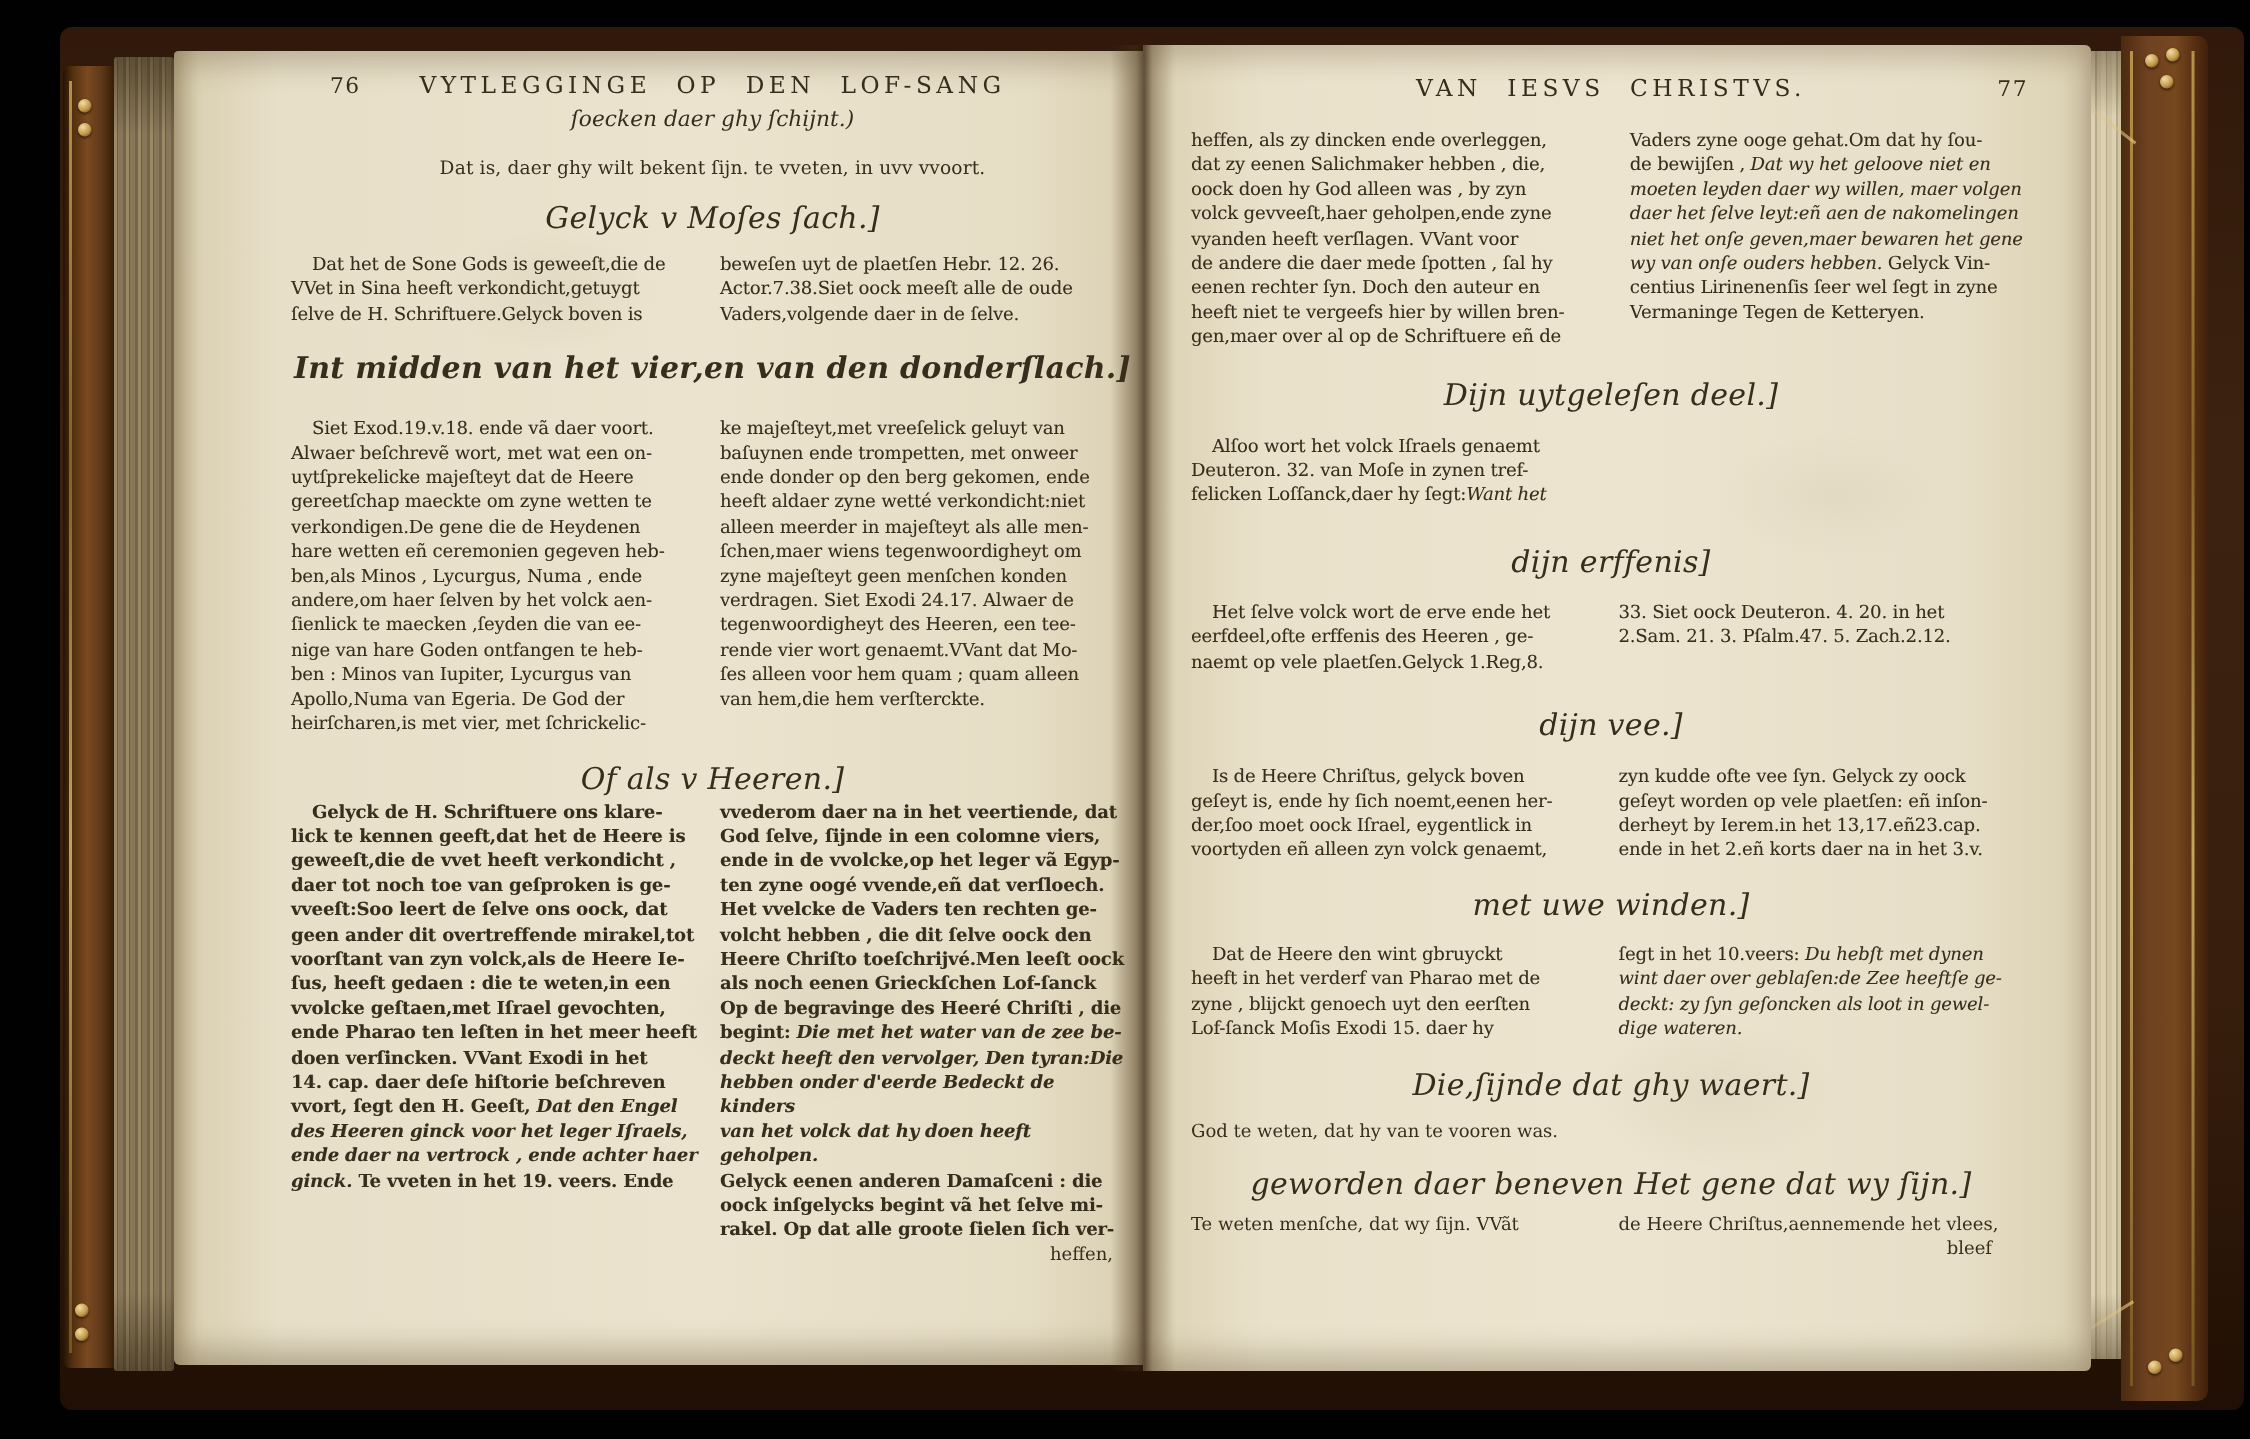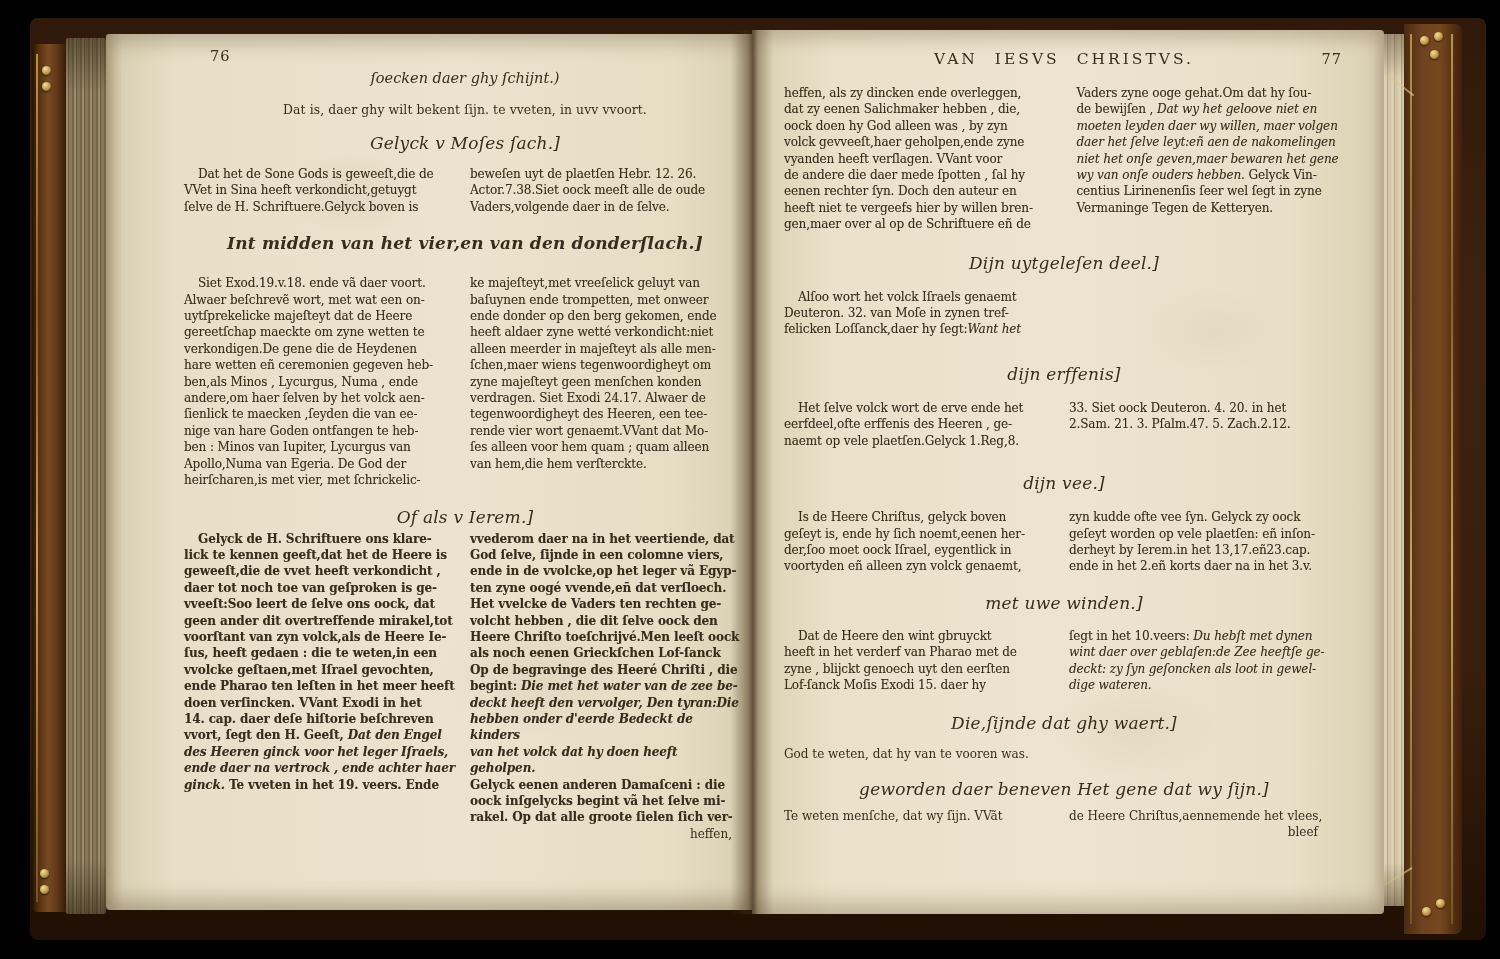--- a/index.html
+++ b/index.html
@@ -1,18 +1,18 @@
 <!DOCTYPE html>
 <html><head>
 <meta charset="utf-8">
 <style>
   html,body{margin:0;padding:0;background:#000;}
   .scene{position:relative;width:1500px;height:959px;background:#020202;overflow:hidden;
          font-family:"DejaVu Serif", serif;}
-  .book{position:absolute;left:30px;top:18px;width:1456px;height:922px;border-radius:8px;
+  .book{position:absolute;left:40px;top:18px;width:1456px;height:922px;border-radius:8px;
         background:linear-gradient(180deg,#30190a,#3c2210 30%,#381f0d 70%,#200f04);
         box-shadow:0 0 70px rgba(0,0,0,.95);}
   
   .cover-strip-left{position:absolute;left:2px;top:26px;width:34px;height:868px;
         border-radius:5px 0 0 5px;
         background:linear-gradient(90deg,#241304 0%,#55310f 20%,#7a4a22 48%,#5e3817 76%,#351d08 100%);}
   .fillet{position:absolute;top:10px;bottom:10px;width:2px;opacity:.85;
         background:linear-gradient(180deg,#caa254,#8f6a2a 30%,#d8b76b 60%,#7d5a22);}
   .stud{position:absolute;width:9px;height:9px;border-radius:50%;
         background:radial-gradient(circle at 35% 30%,#f0dda0,#c29a4d 55%,#7a531f 85%);
@@ -51,21 +51,21 @@
   
   .pl-inner{padding:14px 6px 0 78px;}
   .pr-inner{padding:20px 40px 0 32px;}
   .pg-header{display:grid;grid-template-columns:52px 1fr 52px;align-items:baseline;}
   .pg-num{font-size:14.5px;letter-spacing:1px;}
   .pg-num.pn-left{padding-left:26px;}
   .pg-num.pn-right{text-align:right;padding-right:2px;}
   .run-title{text-align:center;font-size:15.5px;letter-spacing:3px;word-spacing:9px;}
   .lemma{margin-top:6px;text-align:center;font-style:italic;font-size:14.5px;}
   .gloss{margin-top:16px;text-align:center;font-size:12.4px;letter-spacing:.1px;}
-  .heading{font-style:italic;text-align:center;font-size:17px;line-height:19px;letter-spacing:.2px;}
+  .heading{font-style:italic;text-align:center;font-size:20px;line-height:19px;letter-spacing:.2px;}
   .cols{display:flex;gap:10px;}
   .col{flex:1;min-width:0;}
   .txt{font-size:12px;line-height:16.4px;letter-spacing:-0.1px;white-space:pre-line;
        text-shadow:0.2px 0.2px 0 rgba(54,45,29,.3);}
   .indent{text-indent:14px;}
   .it{font-style:italic;}
   .catchword{font-size:12px;line-height:16.4px;text-align:right;}
   .cw-left{padding-right:14px;}
   .cw-right{padding-right:26px;}
   .full-line{font-size:12px;line-height:16.4px;}
@@ -112,20 +112,21 @@
       <div class="stud" style="left:32px;bottom:26px;"></div>
     </div>
 
     <div class="clasp-line" style="left:1330px;top:58px;width:60px;transform:rotate(38deg);"></div>
     <div class="clasp-line" style="left:1336px;top:862px;width:50px;transform:rotate(-32deg);"></div>
 
     <div class="page page-left">
       <div class="pl-inner">
         <div class="pg-header">
           <span class="pg-num pn-left">76</span>
+          <span class="run-title">VYTLEGGINGE OP DEN LOF-SANG</span>
           <span></span>
         </div>
         <div class="lemma">ſoecken daer ghy ſchijnt.)</div>
         <div class="gloss">Dat is, daer ghy wilt bekent ſijn. te vveten, in uvv vvoort.</div>
 
         <div class="heading h-moses">Gelyck v Moſes ſach.]</div>
         <div class="cols b-moses">
           <div class="col txt indent">Dat het de Sone Gods is geweeſt,die de
 VVet in Sina heeft verkondicht,getuygt
 ſelve de H. Schriftuere.Gelyck boven is</div>
@@ -156,21 +157,21 @@
 alleen meerder in majeſteyt als alle men-
 ſchen,maer wiens tegenwoordigheyt om
 zyne majeſteyt geen menſchen konden
 verdragen. Siet Exodi 24.17. Alwaer de
 tegenwoordigheyt des Heeren, een tee-
 rende vier wort genaemt.VVant dat Mo-
 ſes alleen voor hem quam ; quam alleen
 van hem,die hem verſterckte.</div>
         </div>
 
-        <div class="heading h-pharao">Of als v Ierem.]</div>
+        <div class="heading h-pharao">Of als v Heeren.]</div>
         <div class="cols b-pharao">
           <div class="col txt indent"><span>Gelyck de H. Schriftuere ons klare-
 lick te kennen geeft,dat het de Heere is
 geweeſt,die de vvet heeft verkondicht ,
 daer tot noch toe van geſproken is ge-
 vveeſt:Soo leert de ſelve ons oock, dat
 geen ander dit overtreffende mirakel,tot
 voorſtant van zyn volck,als de Heere Ie-
 ſus, heeft gedaen : die te weten,in een
 vvolcke geſtaen,met Iſrael gevochten,

